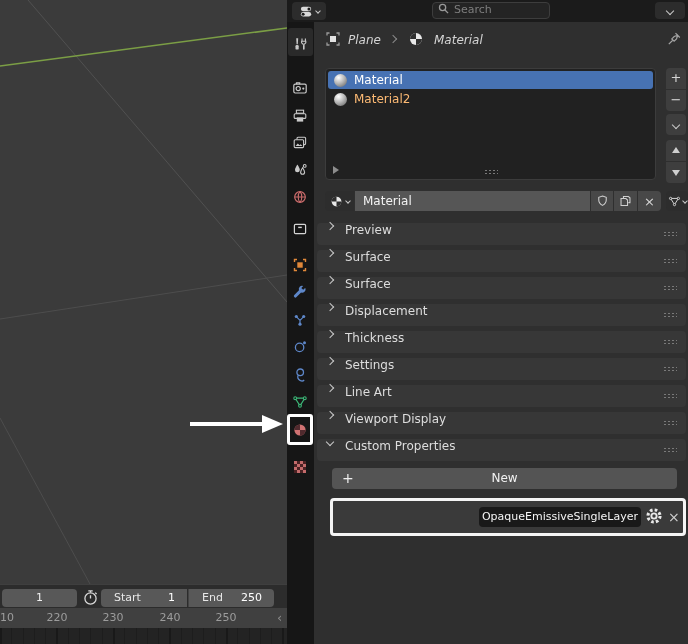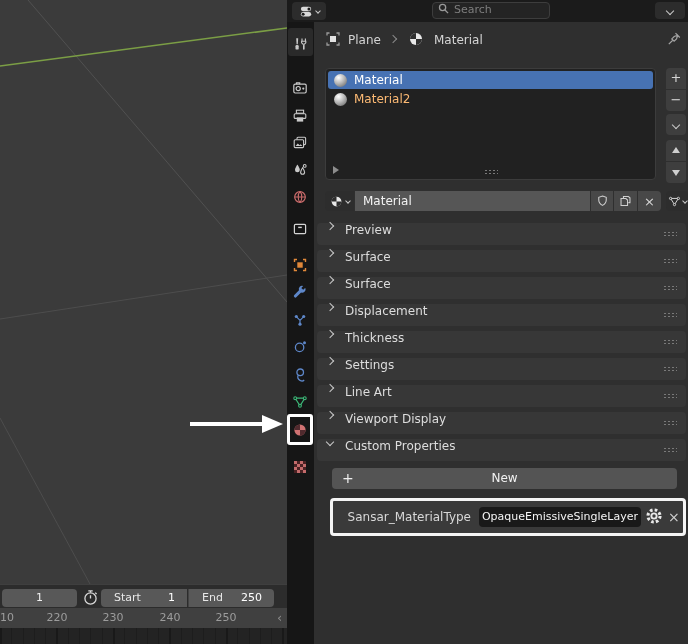--- a/index.html
+++ b/index.html
@@ -43,21 +43,21 @@
 
   
   #tabstrip { left:287px; top:22px; width:27px; height:622px; background:#161616; }
   .tab { position:absolute; left:5px; width:16px; height:16px; }
   #tool-bg { left:1px; top:6px; width:25px; height:28px; background:#2a2a2a; border-radius:3px; }
   #material-tab-box { left:0; top:392px; width:26px; height:31px; border:3px solid #ffffff; border-radius:3px; }
 
   
   #props-main { left:314px; top:22px; width:374px; height:622px; background:#2f2f2f; }
 
-  .crumb-txt { position:absolute; top:11px; font-size:12px; color:#d4d4d4; }
+  .crumb-txt { position:absolute; top:11px; font-size:12px; color:#d4d4d4;font-style:italic; }
   #pin-icon { left:352px; top:9px; width:16px; height:16px; }
 
   #slot-list { left:11px; top:46px; width:331px; height:112px; background:#212121;
     border:1px solid #3c3c3c; border-radius:4px; }
   .slot-row { position:absolute; left:2px; width:325px; height:18px; border-radius:3px;
     display:flex; align-items:center; gap:7px; padding-left:6px; font-size:12px; }
   .slot-row.sel { background:#4772b3; color:#ffffff; }
   .slot-row.unsel { color:#fdba74; }
   .sphere { width:13px; height:13px; border-radius:50%;
     background:radial-gradient(circle at 35% 28%, #ffffff, #b9b9b9 45%, #7c7c7c 80%, #676767); }
@@ -407,21 +407,20 @@
       <span class="panel-label">Custom Properties</span>
       <span class="grip"></span>
     </div>
 
     <div id="new-btn" class="abs">
       <span id="new-plus">+</span>
       <span>New</span>
     </div>
 
     <div id="prop-row" class="abs">
-      <span id="prop-name">Sansar_MaterialType</span>
       <div id="prop-value">OpaqueEmissiveSingleLayer</div>
       <svg id="prop-gear" viewBox="0 0 18 18">
         <circle cx="9" cy="9" r="6" fill="none" stroke="#e8e8e8" stroke-width="3.2" stroke-dasharray="2.6 2.1"></circle>
         <circle cx="9" cy="9" r="4.4" fill="#3a3a3a"></circle>
         <circle cx="9" cy="9" r="3.6" fill="#e8e8e8"></circle>
         <circle cx="9" cy="9" r="1.7" fill="#3a3a3a"></circle>
       </svg>
       <span id="prop-x">×</span>
     </div>
 

